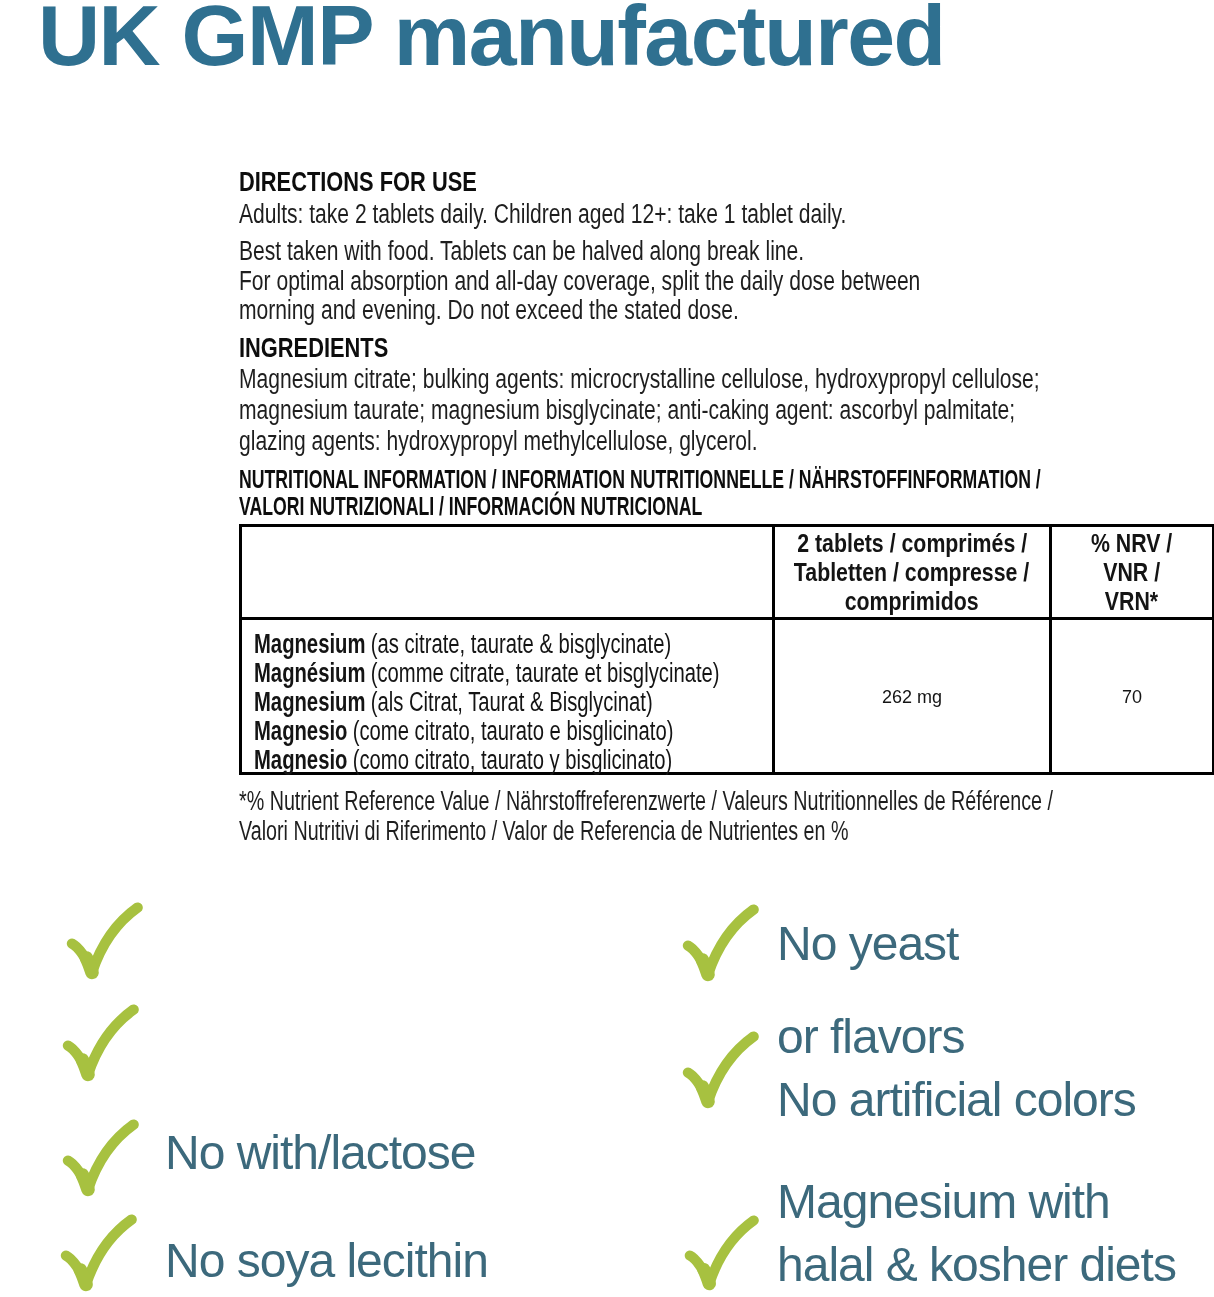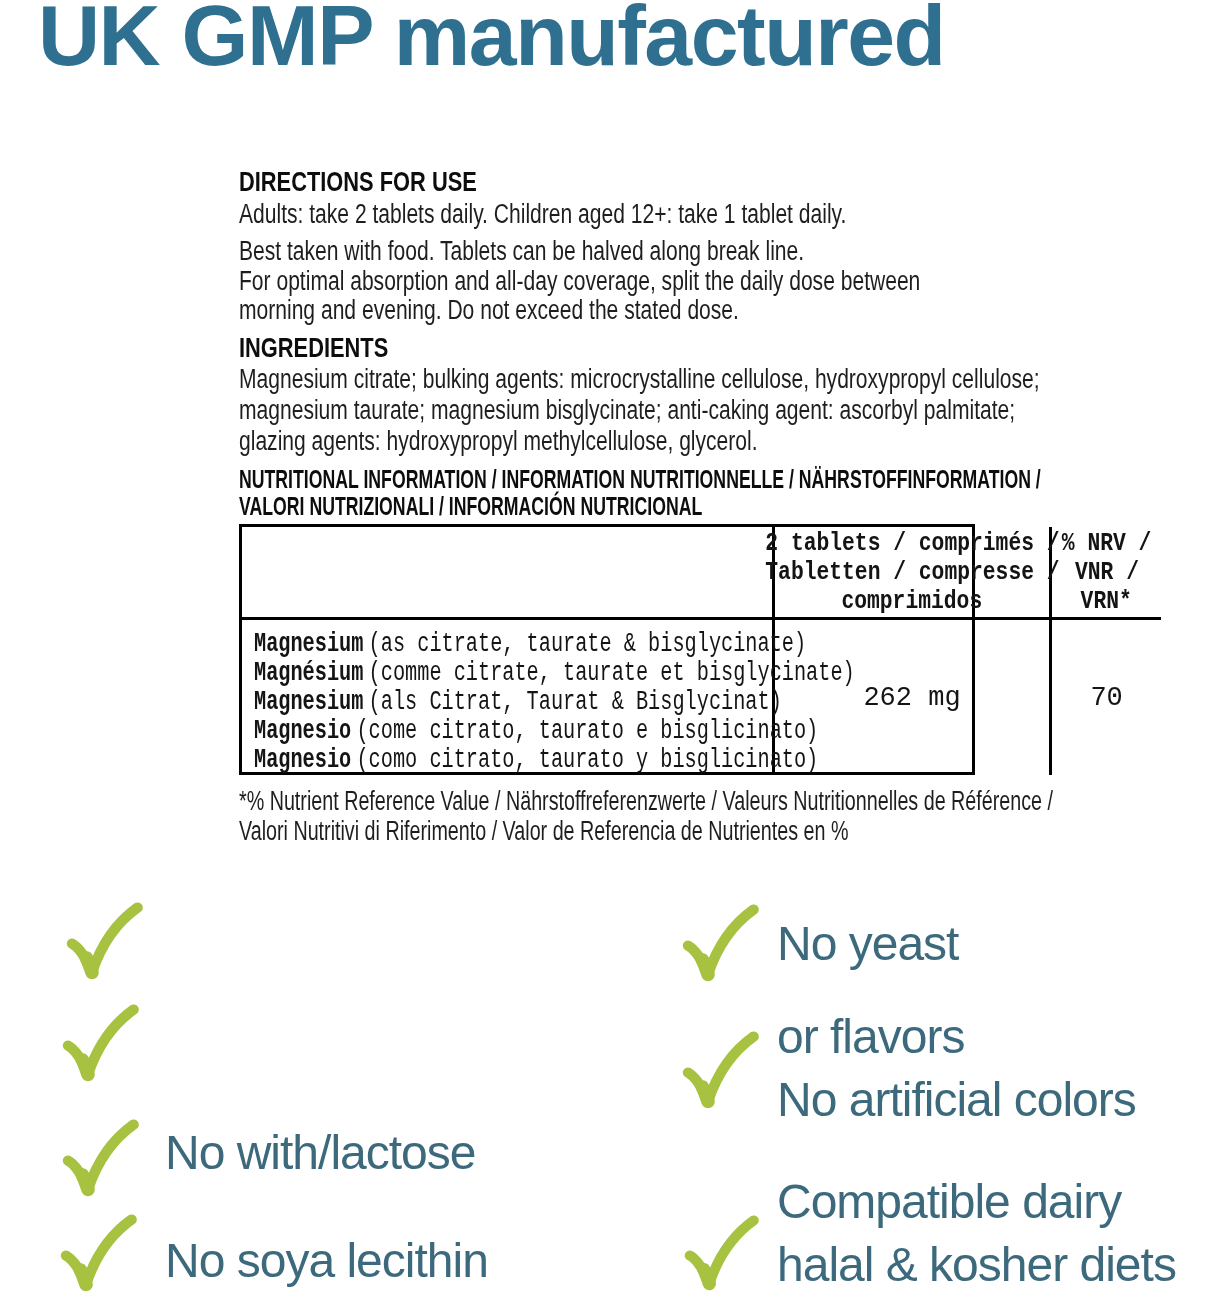--- a/index.html
+++ b/index.html
@@ -14,36 +14,36 @@
     left:6px;top:-8px;font-size:86px;font-weight:700;color:#2f7090;
     letter-spacing:-1.5px;line-height:1;white-space:nowrap;
   }
   
   .lblh{font-weight:700;font-size:28px;color:#0d0d0d;transform:scaleX(0.78);transform-origin:0 0;white-space:nowrap;line-height:1;}
   .lbl {font-size:27px;color:#1e1e1e;transform:scaleX(0.78);transform-origin:0 0;white-space:nowrap;line-height:1;}
   .nuth{font-weight:700;font-size:26px;color:#0d0d0d;transform:scaleX(0.68);transform-origin:0 0;white-space:nowrap;line-height:1;}
   .foot{font-size:27px;color:#1e1e1e;transform:scaleX(0.73);transform-origin:0 0;white-space:nowrap;line-height:1;}
   
   .ntable{
-    position:absolute;left:207px;top:524px;width:736px;height:251px;
+    position:absolute;left:207px;top:524px;width:976px;height:251px;
     border:3px solid #000;box-sizing:border-box;
     display:grid;grid-template-columns:530px 277px auto;grid-template-rows:90px auto;
-    color:#141414;background:#fff;font-family:Liberation Mono, monospace;
+    color:#141414;background:#fff;
   }
   .cell{box-sizing:border-box;}
   .c-bl{border-left:3px solid #000;}
   .c-bt{border-top:3px solid #000;}
   .hdr{display:flex;flex-direction:column;justify-content:center;align-items:center;
        font-weight:700;font-size:26px;line-height:29px;text-align:center;}
   .hdr .hl{transform:scaleX(0.82);white-space:nowrap;}
   .nutrient-cell{padding:10px 8px 0 12px;}
   .rowline{font-size:27px;line-height:29px;transform:scaleX(0.75);transform-origin:0 0;white-space:nowrap;}
   .rowline .bld{font-weight:700;}
   .rowline .rst{margin-left:7px;}
-  .valcell{display:flex;align-items:center;justify-content:center;font-size:27px;}
+  .valcell{display:flex;align-items:center;justify-content:center;font-size:18px;}
   
   .chk-text{position:absolute;font-size:48px;letter-spacing:-1px;color:#3c697c;line-height:63px;white-space:nowrap;}
   .chk-ic{position:absolute;}
   .chk-ic svg{display:block;}
 </style>
 </head>
 <body>
 
 <div class="page">
 
@@ -141,17 +141,17 @@
   </div>
 
   <div class="chk-text" style="left:745px;top:912px;">
     <div>No yeast</div>
   </div>
   <div class="chk-text" style="left:745px;top:1005px;">
     <div>or flavors</div>
     <div>No artificial colors</div>
   </div>
   <div class="chk-text" style="left:745px;top:1170px;">
-    <div>Compatible dairy</div>
+    <div>Magnesium with</div>
     <div>halal &amp; kosher diets</div>
   </div>
 
 </div>
 
 </body></html>

